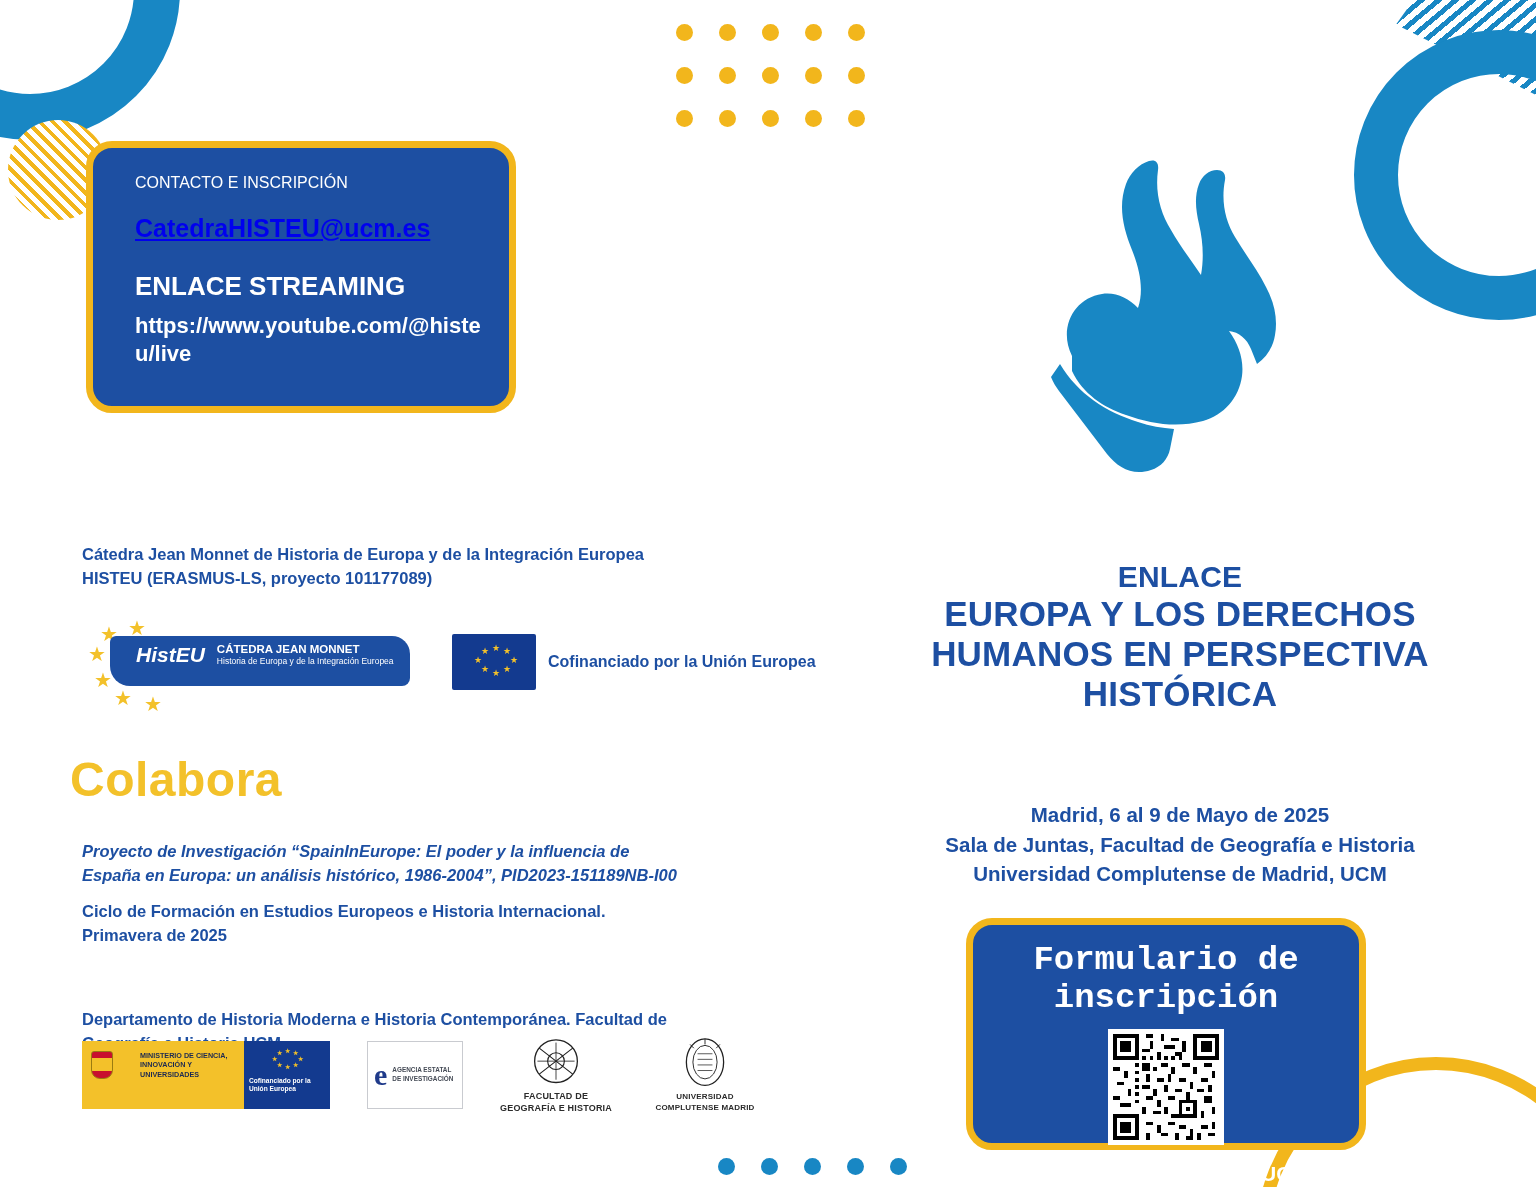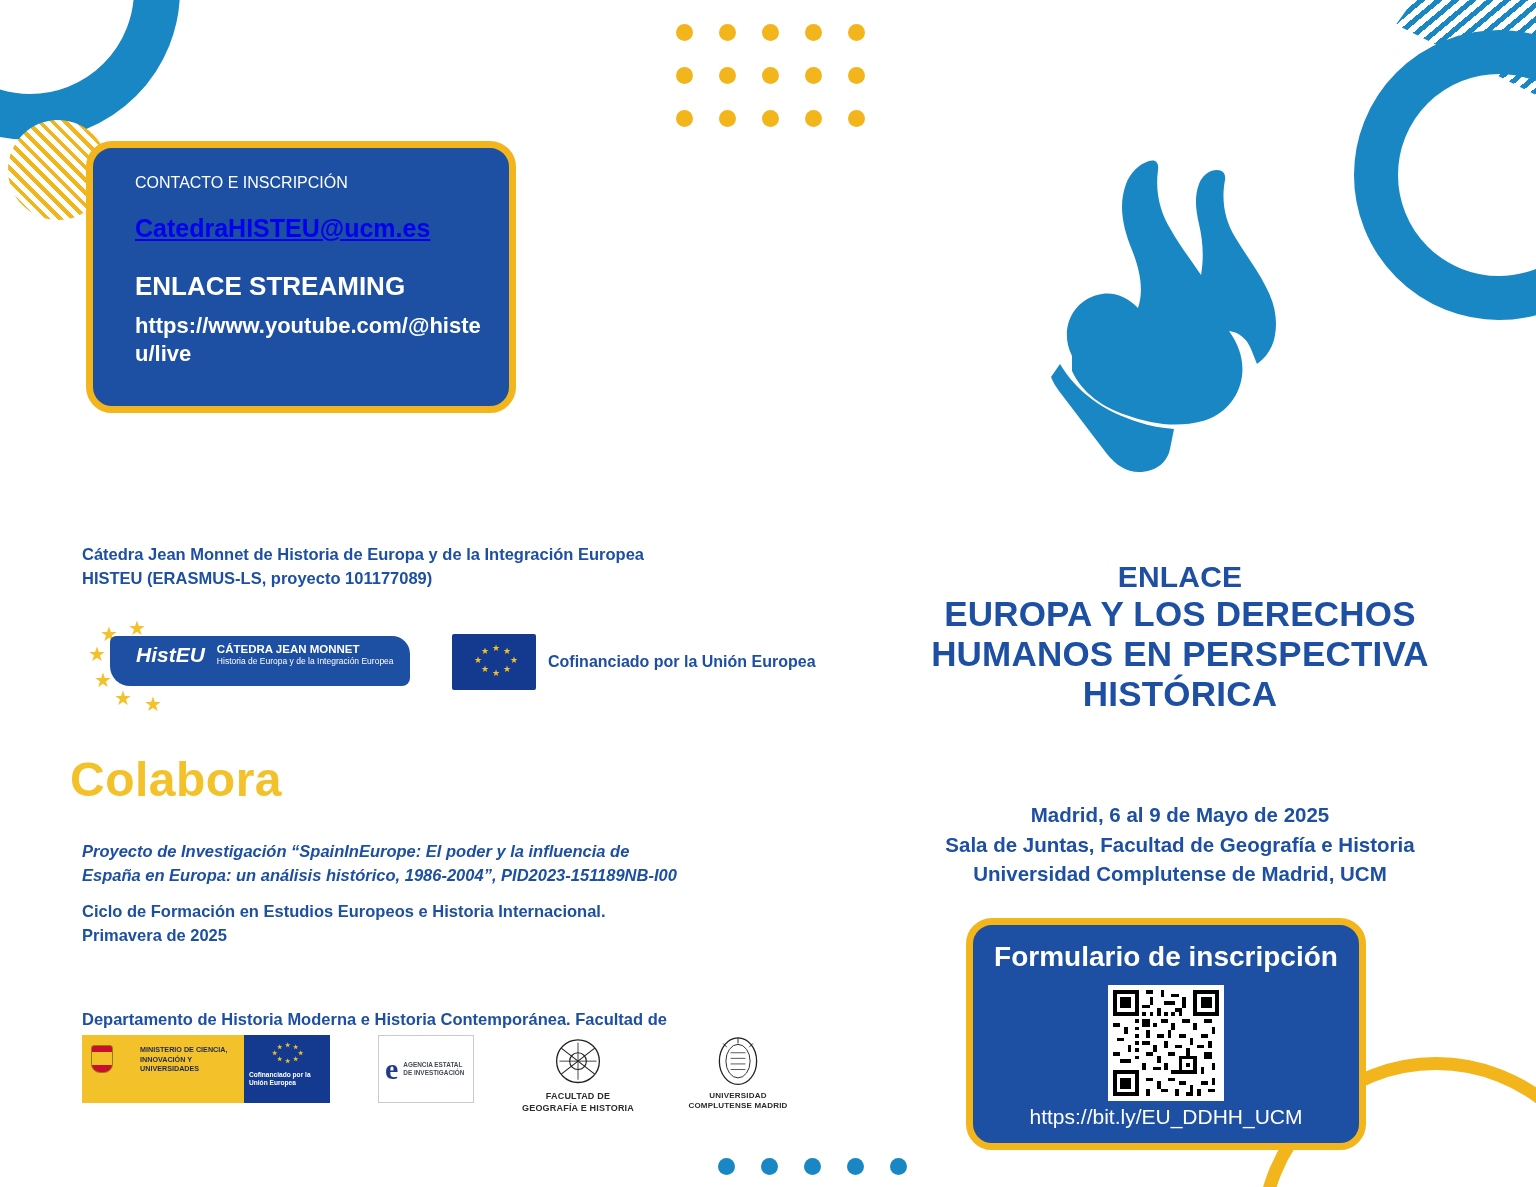--- a/index.html
+++ b/index.html
@@ -93,21 +93,21 @@
   .histeu-sub { font-size: 8.5px; font-weight: normal; display: block; }
   .histeu-stars { position: absolute; left: 0; top: 0; width: 120px; height: 88px; }
   .star { position: absolute; color: #f3c12a; font-size: 20px; line-height: 1; }
 
   .eu-flag-box { display: flex; align-items: center; gap: 12px; }
   .eu-flag { width: 84px; height: 56px; background: #133a8f; position: relative; border-radius: 2px; }
   .eu-flag .s { position: absolute; color: #f3c12a; font-size: 9px; line-height: 1; }
   .eu-caption { color: #1d4fa2; font-size: 16px; font-weight: bold; line-height: 1.3; }
 
   
-  .logos-2 { position: absolute; left: 82px; top: 1035px; display: flex; align-items: flex-start; gap: 48px; }
+  .logos-2 { position: absolute; left: 82px; top: 1035px; display: flex; align-items: center; gap: 37px; }
   .min-logo { display: flex; align-items: stretch; height: 68px; }
   .min-left { width: 58px; background: #f3c12a; position: relative; }
   .min-shield { position: absolute; left: 9px; top: 10px; width: 22px; height: 28px;
     background: linear-gradient(#c8102e 0 25%, #f3c12a 25% 72%, #c8102e 72% 100%);
     border: 1px solid #9a7b10; border-radius: 3px 3px 9px 9px; }
   .min-text { background: #f3c12a; color: #1d2a52; font-size: 7.2px; font-weight: bold;
     padding: 10px 7px 0 0; line-height: 1.35; width: 104px; }
   .min-eu { width: 86px; background: #133a8f; color: #fff; font-size: 6.6px; font-weight: bold;
     position: relative; padding: 36px 5px 0 5px; line-height: 1.25; }
   .min-eu .flagcircle { position: absolute; left: 50%; top: 7px; transform: translateX(-50%); width: 46px; height: 22px; }
@@ -130,24 +130,24 @@
     position: absolute; left: 880px; top: 800px; width: 600px; text-align: center;
     color: #1d4fa2; font-weight: bold; font-size: 20.5px; line-height: 1.45;
   }
 
   
   .form-box {
     position: absolute; left: 966px; top: 918px; width: 400px; height: 232px;
     background: #1d4fa2; border: 7px solid #f2b61c; border-radius: 26px;
     color: #ffffff; text-align: center; padding-top: 16px;
   }
-  .form-title { font-size: 28px; font-weight: bold; }
+  .form-title { font-size: 34px; font-weight: bold; font-family: Liberation Mono, monospace; }
   .qr-wrap { width: 116px; height: 116px; background: #ffffff; margin: 12px auto 0; padding: 5px; }
   .qr { width: 100%; height: 100%; }
-  .form-url { font-size: 21px; font-weight: normal; margin-top: 4px; }
+  .form-url { font-size: 21px; font-weight: bold; margin-top: 17px; }
 </style>
 </head>
 <body>
 
 <div class="poster">
 
   <div class="deco ring-tl"></div>
   <div class="deco stripe-tl"></div>
   <div class="deco stripe-tr"></div>
   <div class="deco ring-r"></div>

